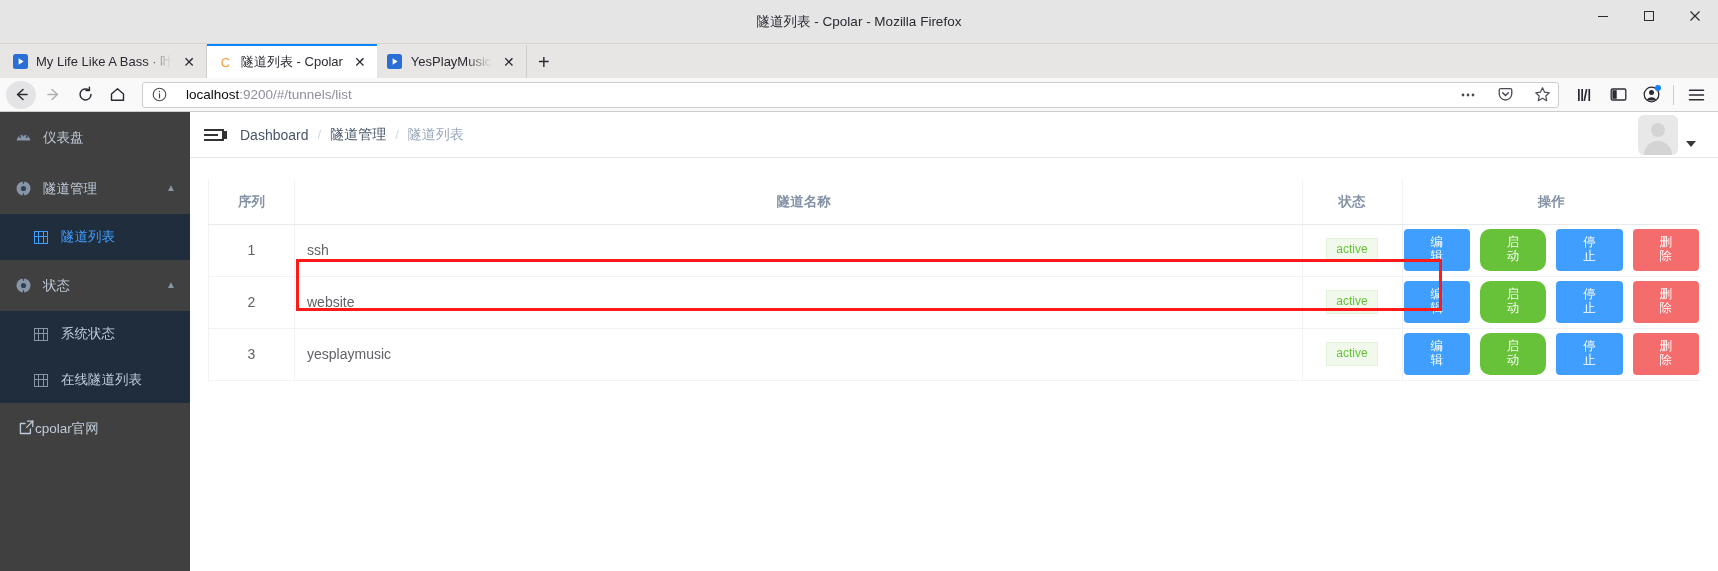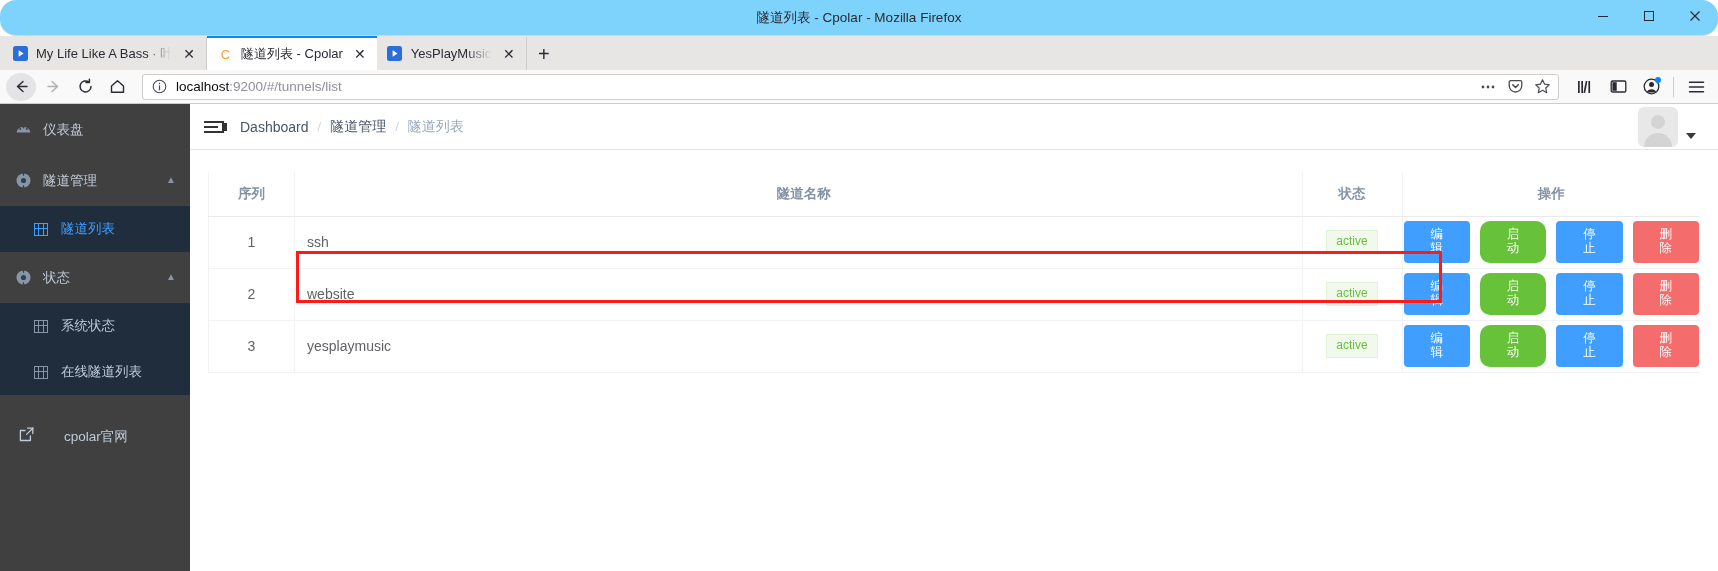--- a/index.html
+++ b/index.html
@@ -9,26 +9,25 @@
     width: 1718px; height: 571px;
     overflow: hidden;
     font-family: "Liberation Sans", "DejaVu Sans", sans-serif;
     background: #ffffff;
   }
 
   
   .browser { width: 1718px; height: 571px; display: flex; flex-direction: column; }
 
   .titlebar {
-    height: 36px; min-height: 32px;
-    background: #7dd3fc;
+    height: 44px; min-height: 32px;
+    background: #e5e5e5;
     border-bottom: 1px solid #d8d5d2;
     display: flex; align-items: center;
     position: relative;
-    border-radius: 16px;
   }
   .titlebar-text {
     position: absolute; left: 0; right: 0; text-align: center;
     font-size: 13.5px; color: #2b2a33;
   }
   .win-controls {
     position: absolute; right: 0; top: 0; height: 32px;
     display: flex; align-items: center;
   }
   .win-btn {
@@ -105,21 +104,21 @@
   }
   .urlbar {
     flex: 1 1 auto;
     height: 26px;
     margin: 0 8px;
     background: #ffffff;
     border: 1px solid #cfccc9;
     border-radius: 3px;
     display: flex; align-items: center;
     padding: 0 6px;
-    gap: 7px;
+    gap: 17px;
   }
   .url-text { flex: 1 1 auto; font-size: 13.5px; color: #8f8f9d; }
   .url-text b { color: #0c0c0d; font-weight: normal; }
   .urlbar-icon {
     width: 20px; height: 20px;
     display: flex; align-items: center; justify-content: center;
     color: #4a4a55;
   }
   .toolbar-right { display: flex; align-items: center; gap: 1px; }
   .tb-icon {
@@ -170,22 +169,22 @@
     grid-template-columns: 1fr 1fr 1fr;
     grid-template-rows: 4px 1fr;
     gap: 1px;
     background: currentColor;
     padding: 1px;
   }
   .grid-icon i { background: #1f2d3d; display: block; }
   .submenu .menu-item.active .grid-icon i { background: #1f2d3d; }
   .external-item {
     height: 51px;
-    display: flex; align-items: flex-end;
-    padding: 0 18px; gap: 29px;
+    display: flex; align-items: center;
+    padding: 0 18px; gap: 0;
     color: #bfcbd9;
   }
 
   .content { flex: 1 1 auto; display: flex; flex-direction: column; background: #fff; overflow: hidden; }
 
   .topbar {
     height: 46px; min-height: 46px;
     border-bottom: 1px solid #e6e6e6;
     display: flex; align-items: center;
     padding: 0 22px 0 14px;

